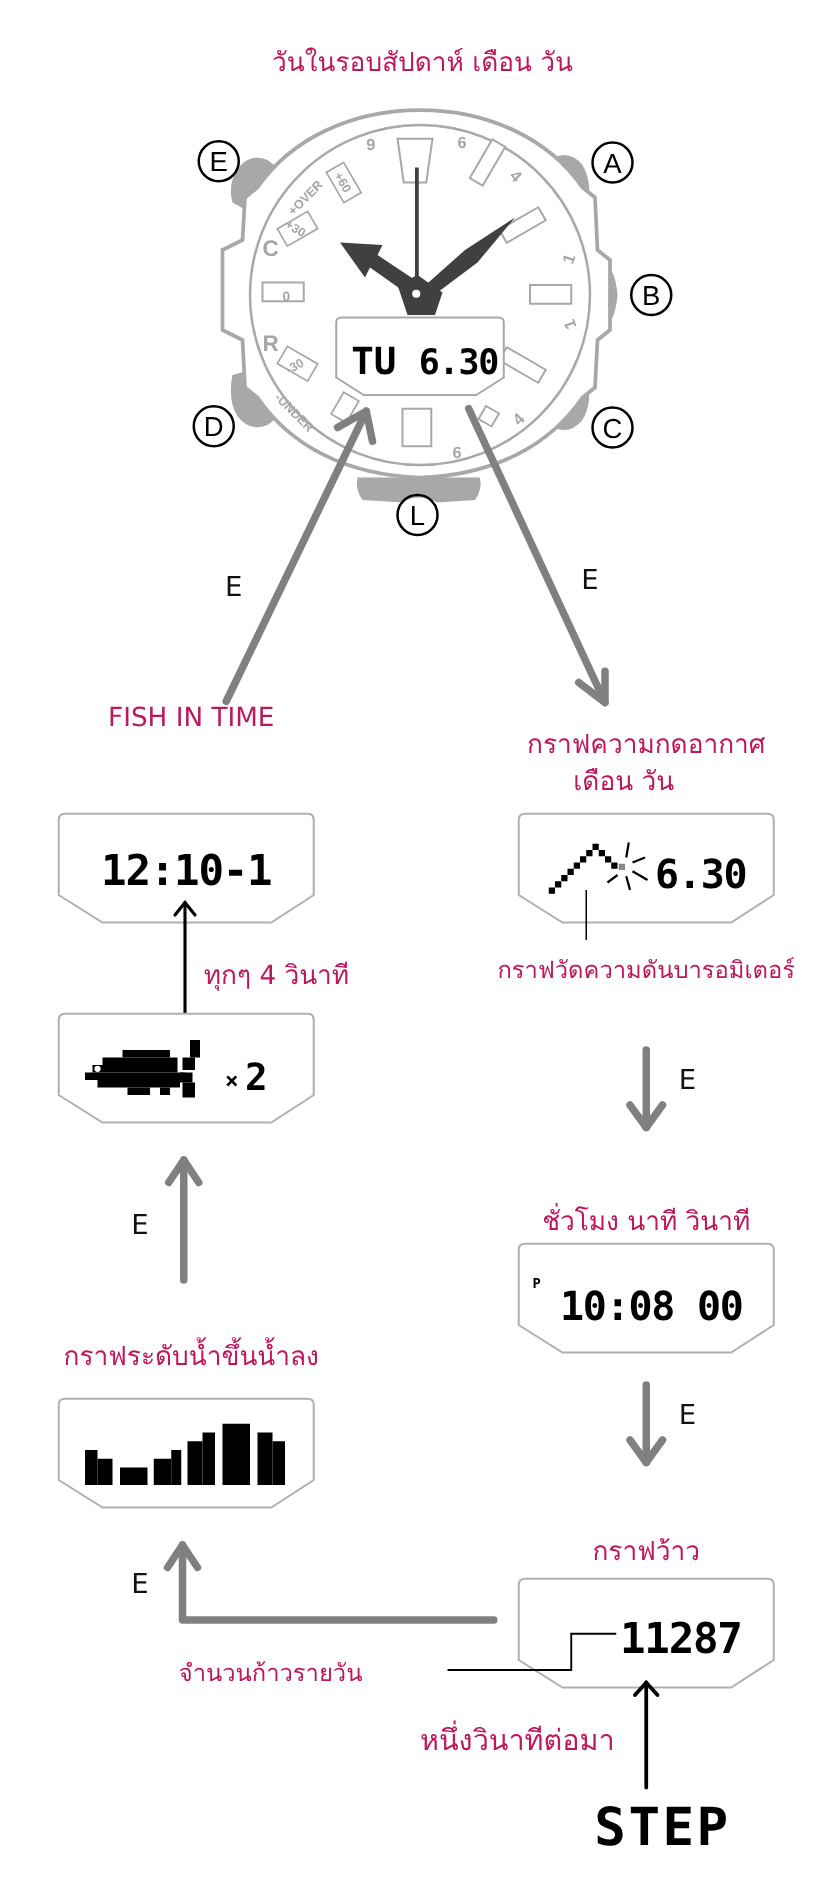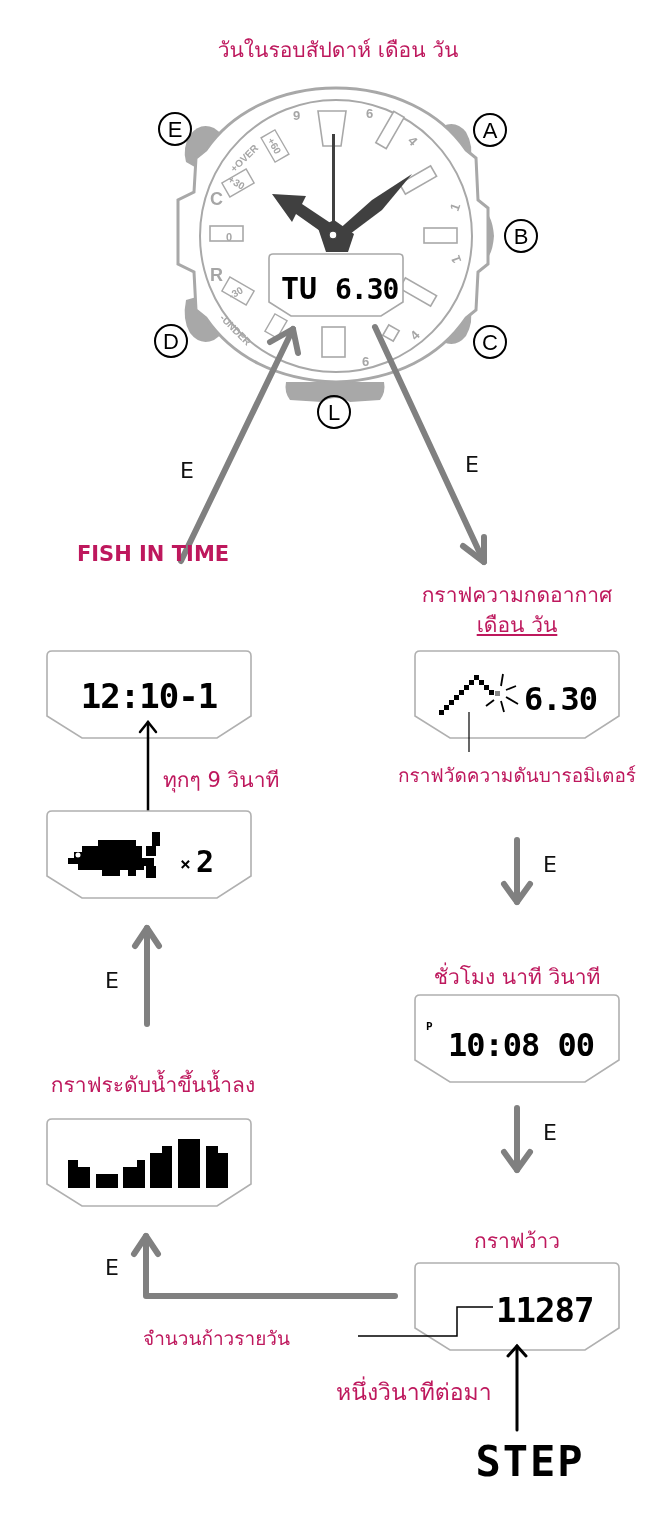--- a/index.html
+++ b/index.html
@@ -128,37 +128,37 @@
   </g>
 </svg>
 
 <div class="elabel" style="left:180px; top:458px;">E</div>
 <div class="elabel" style="left:465px; top:452px;">E</div>
 <div class="elabel" style="left:543px; top:852px;">E</div>
 <div class="elabel" style="left:543px; top:1120px;">E</div>
 <div class="elabel" style="left:105px; top:1255px;">E</div>
 <div class="elabel" style="left:105px; top:968px;">E</div>
 
-<div class="label center" style="left:153px; top:542px;font-weight:bold;">FISH IN TIME</div>
+<div class="label center" style="left:153px; top:562px;">FISH IN TIME</div>
 
 <div class="abs" style="left:46px; top:650px; width:206px; height:90px;padding-left:34px;">
   <svg width="206" height="90" viewBox="0 0 206 90">
     <path d="M1 6 Q1 1 6 1 L200 1 Q205 1 205 6 L205 66 L171 88 L36 88 L1 66 Z" fill="#fff" stroke="#b0b0b0" stroke-width="1.6"></path>
     <text class="lcd-text" x="103" y="58" font-size="34" text-anchor="middle" letter-spacing="-1">12:10-1</text>
   </svg>
 </div>
 
 <svg width="667" height="1522" viewBox="0 0 667 1522" style="pointer-events:none;">
   <g stroke="#000" stroke-width="2.5" fill="none" stroke-linecap="round">
     <line x1="148" y1="722" x2="148" y2="826"></line>
     <polyline points="140,732 148,722 156,732"></polyline>
     <polyline points="140,816 148,826 156,816"></polyline>
   </g>
 </svg>
-<div class="label" style="left:163px; top:763px;">ทุกๆ 9 วินาที</div>
+<div class="label" style="left:163px; top:763px;">ทุกๆ 4 วินาที</div>
 
 <div class="abs" style="left:46px; top:810px; width:206px; height:90px;">
   <svg width="206" height="90" viewBox="0 0 206 90">
     <path d="M1 6 Q1 1 6 1 L200 1 Q205 1 205 6 L205 66 L171 88 L36 88 L1 66 Z" fill="#fff" stroke="#b0b0b0" stroke-width="1.6"></path>
     <g fill="#000">
       <rect x="52" y="30" width="38" height="6"></rect>
       <rect x="36" y="36" width="60" height="6"></rect>
       <rect x="28" y="42" width="68" height="6"></rect>
       <rect x="22" y="48" width="80" height="6"></rect>
       <rect x="32" y="54" width="66" height="6"></rect>
@@ -188,21 +188,21 @@
       <rect x="104" y="35" width="12" height="35"></rect>
         <rect x="116" y="28" width="10" height="42"></rect>
       <rect x="132" y="21" width="22" height="49"></rect>
       <rect x="160" y="28" width="12" height="42"></rect>
         <rect x="172" y="35" width="10" height="35"></rect>
     </g>
   </svg>
 </div>
 
 <div class="label center" style="left:517px; top:578px;">กราฟความกดอากาศ</div>
-<div class="label center" style="left:517px; top:608px;text-decoration:underline;">เดือน  วัน</div>
+<div class="label center" style="left:499px; top:608px;">เดือน  วัน</div>
 
 <div class="abs" style="left:414px; top:650px; width:206px; height:90px;">
   <svg width="206" height="90" viewBox="0 0 206 90">
     <path d="M1 6 Q1 1 6 1 L200 1 Q205 1 205 6 L205 66 L171 88 L36 88 L1 66 Z" fill="#fff" stroke="#b0b0b0" stroke-width="1.6"></path>
     <g fill="#000">
       <rect x="25" y="60" width="5" height="5"></rect>
         <rect x="30" y="55" width="5" height="5"></rect>
       <rect x="35" y="50" width="5" height="5"></rect>
         <rect x="40" y="45" width="5" height="5"></rect>
       <rect x="45" y="40" width="5" height="5"></rect>

